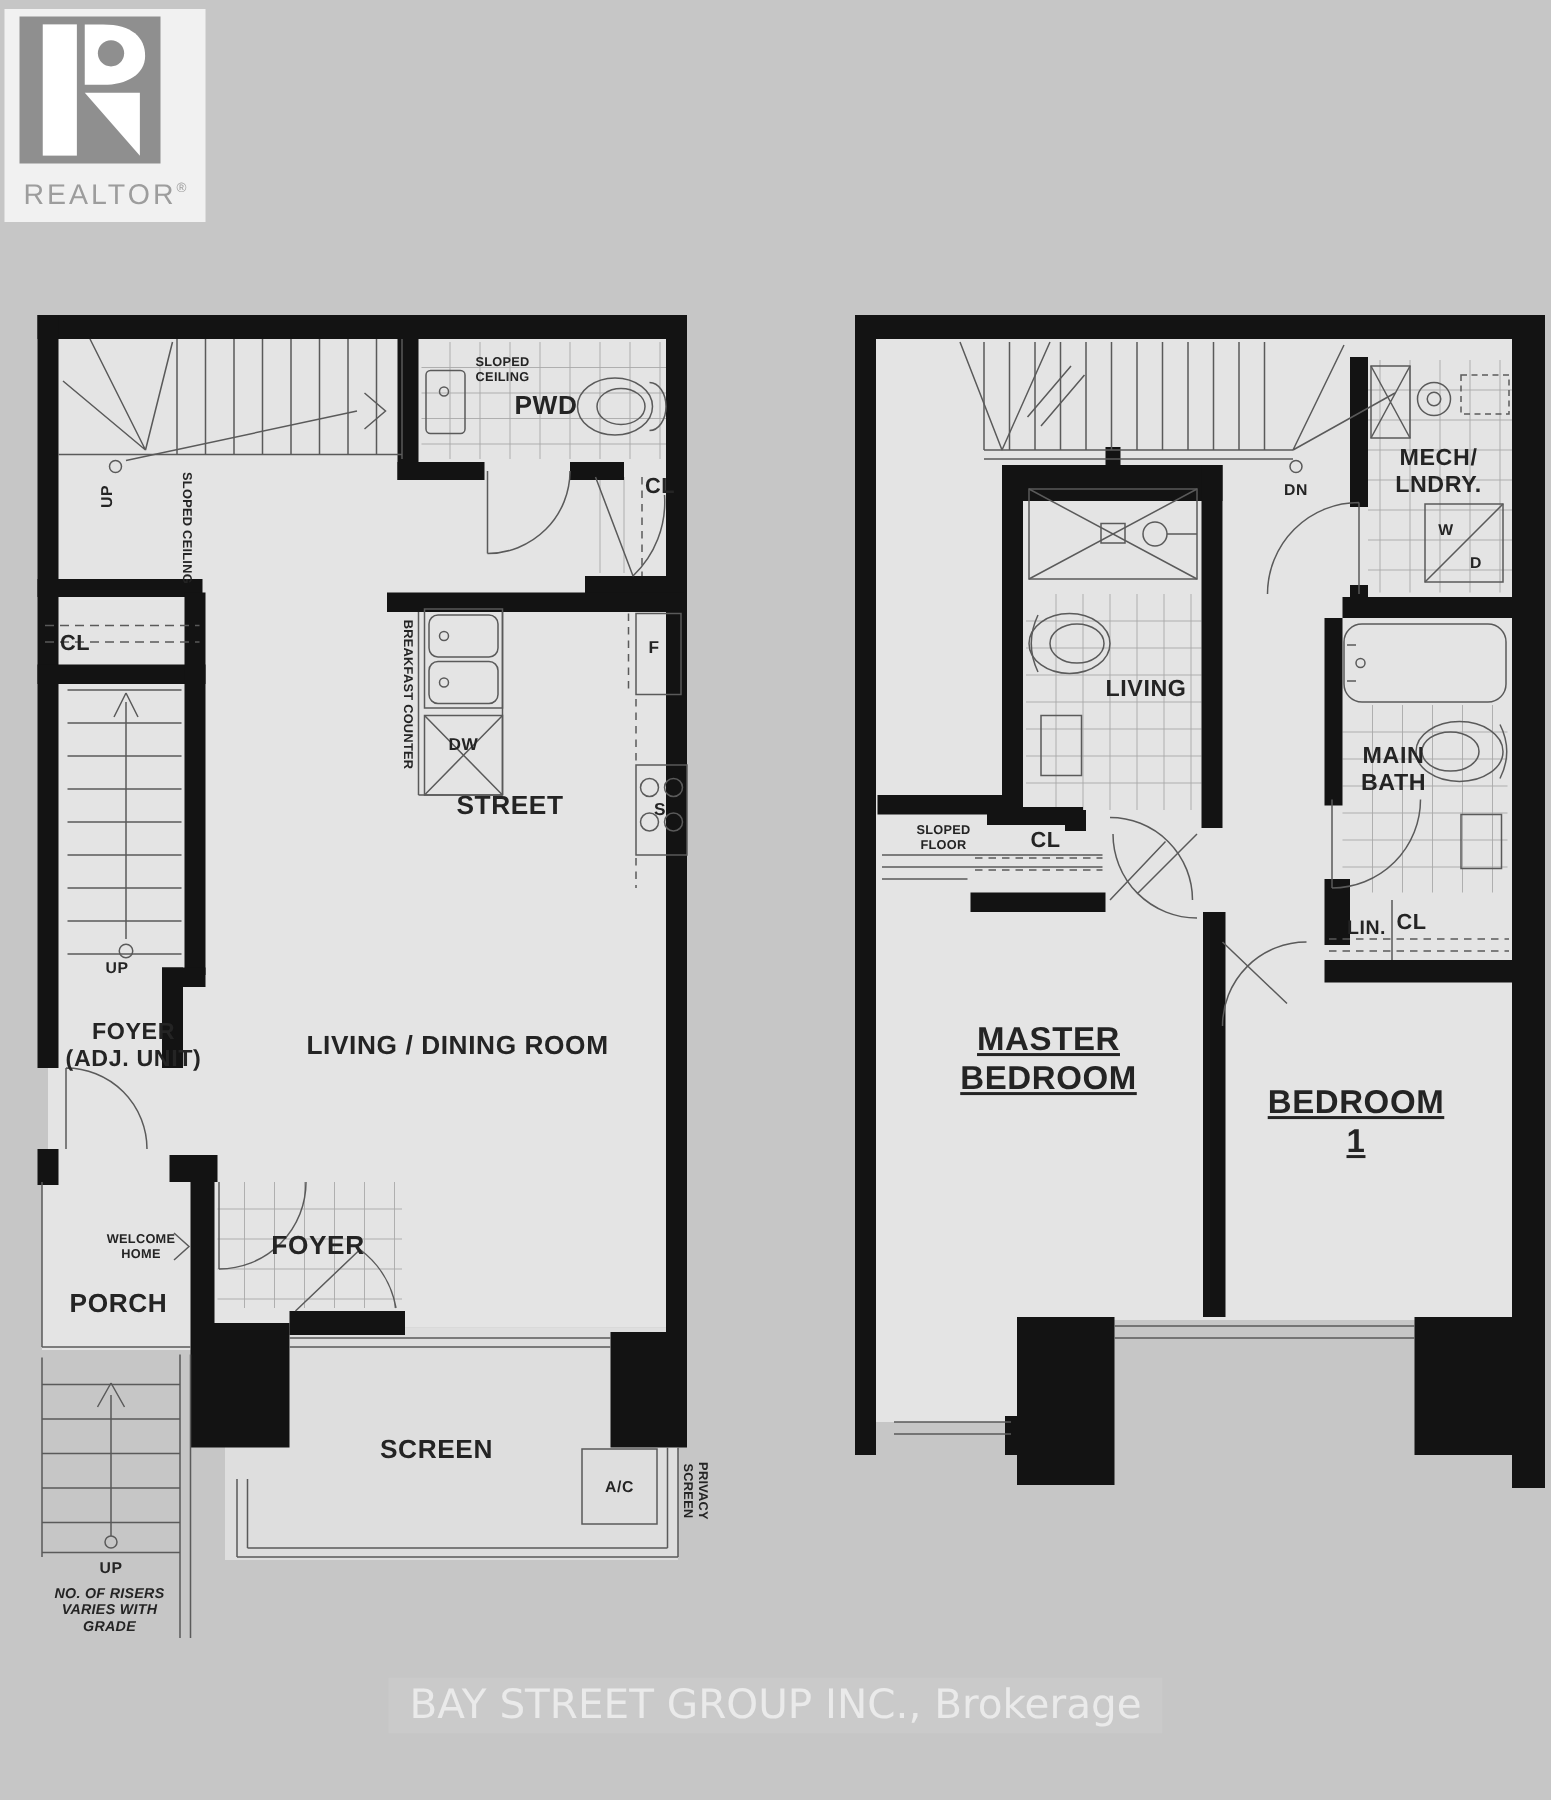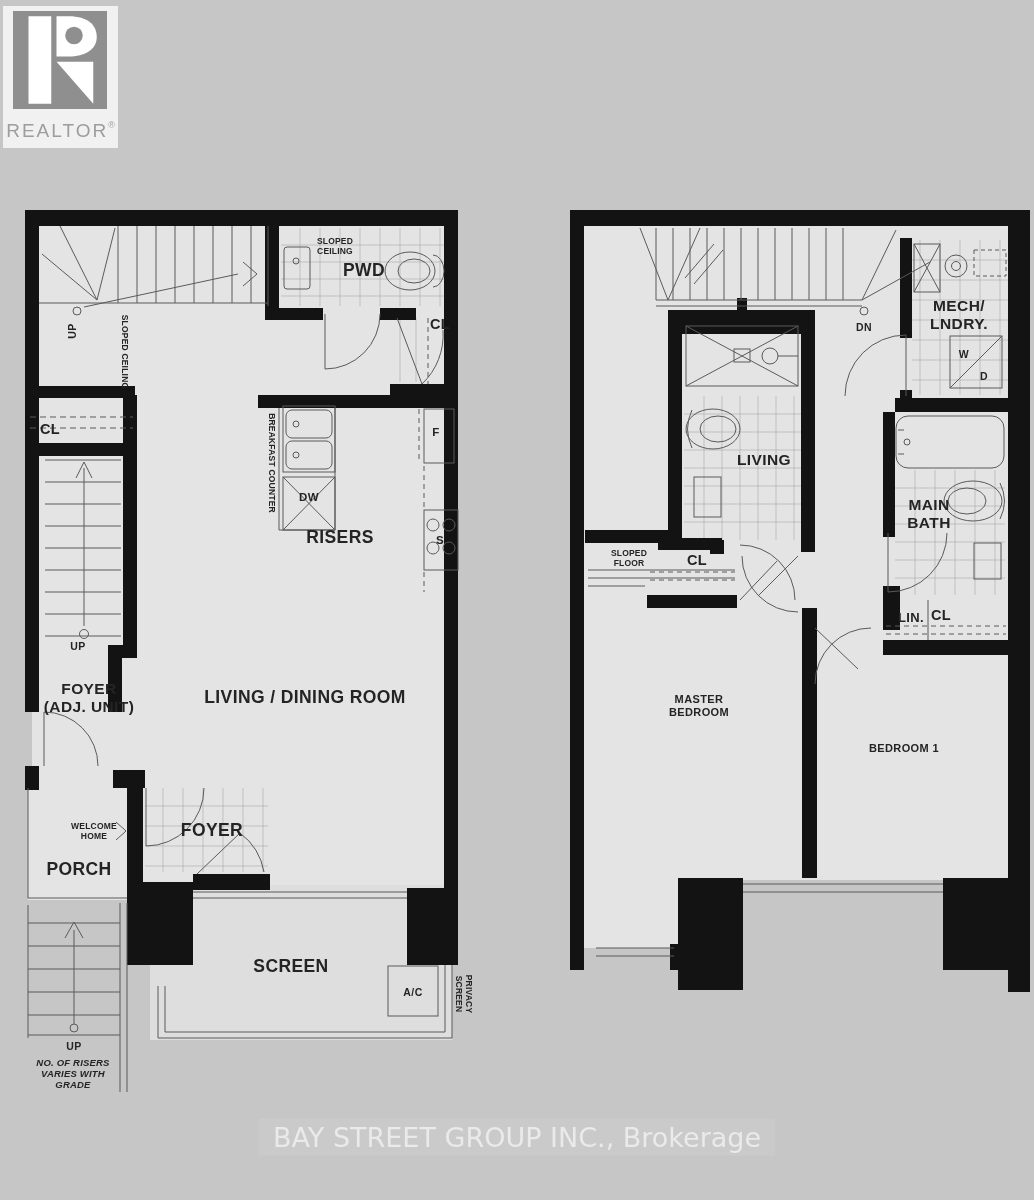--- a/index.html
+++ b/index.html
@@ -10,23 +10,23 @@
        white-space:pre-line;text-align:center;line-height:1.18;letter-spacing:.4px;}
   .r90{transform:translate(-50%,-50%) rotate(90deg);}
   .rn90{transform:translate(-50%,-50%) rotate(-90deg);}
   .s8{font-size:8.5px;letter-spacing:.2px;}
   .s9{font-size:9.5px;letter-spacing:.2px;font-style:italic;}
   .s10{font-size:10.5px;}
   .s11{font-size:11.5px;}
   .s13{font-size:13px;}
   .s14{font-size:14.5px;}
   .s15{font-size:15.5px;}
-  .s16{font-size:11px;}
+  .s16{font-size:22px;text-decoration:underline;}
   .s17{font-size:17.5px;}
-  .logo-card{position:absolute;left:3px;top:6px;width:115px;height:142px;background:#f1f1f1;}
+  .logo-card{position:absolute;left:3px;top:6px;width:134px;height:142px;background:#f1f1f1;}
   .logo-square{position:absolute;left:10px;top:5px;width:94px;height:98px;background:#8f8f8f;}
   .logo-text{position:absolute;left:0;bottom:6px;width:100%;text-align:center;
              font-size:19px;color:#9d9d9d;letter-spacing:2px;font-weight:400;}
   .logo-text .reg{font-size:9px;vertical-align:top;letter-spacing:0;}
   .watermark{position:absolute;left:50%;top:1137px;transform:translate(-50%,-50%);
              font-family:"DejaVu Sans",sans-serif;font-size:27px;color:rgba(240,240,240,.82);
              background:rgba(255,255,255,.08);padding:3px 14px;white-space:nowrap;}
 </style>
 </head>
 <body>
@@ -233,21 +233,21 @@
   </svg>
 
   <div class="lbl rn90 s10" style="left:72px;top:331px">UP</div>
   <div class="lbl r90 s8" style="left:125px;top:352px">SLOPED CEILING</div>
   <div class="lbl s8" style="left:335px;top:246px">SLOPED
 CEILING</div>
   <div class="lbl s17" style="left:364px;top:270px">PWD</div>
   <div class="lbl s14" style="left:440px;top:325px">CL</div>
   <div class="lbl r90 s8" style="left:272px;top:463px">BREAKFAST COUNTER</div>
   <div class="lbl s11" style="left:309px;top:498px">DW</div>
-  <div class="lbl s17" style="left:340px;top:537px">RISERS</div>
+  <div class="lbl s17" style="left:340px;top:537px">STREET</div>
   <div class="lbl s11" style="left:436px;top:433px">F</div>
   <div class="lbl s11" style="left:440px;top:541px">S</div>
   <div class="lbl s14" style="left:50px;top:430px">CL</div>
   <div class="lbl s10" style="left:78px;top:646px">UP</div>
   <div class="lbl s15" style="left:89px;top:698px">FOYER
 (ADJ. UNIT)</div>
   <div class="lbl s17" style="left:305px;top:697px">LIVING / DINING ROOM</div>
   <div class="lbl s8" style="left:94px;top:831px">WELCOME
 HOME</div>
   <div class="lbl s17" style="left:79px;top:869px">PORCH</div>

